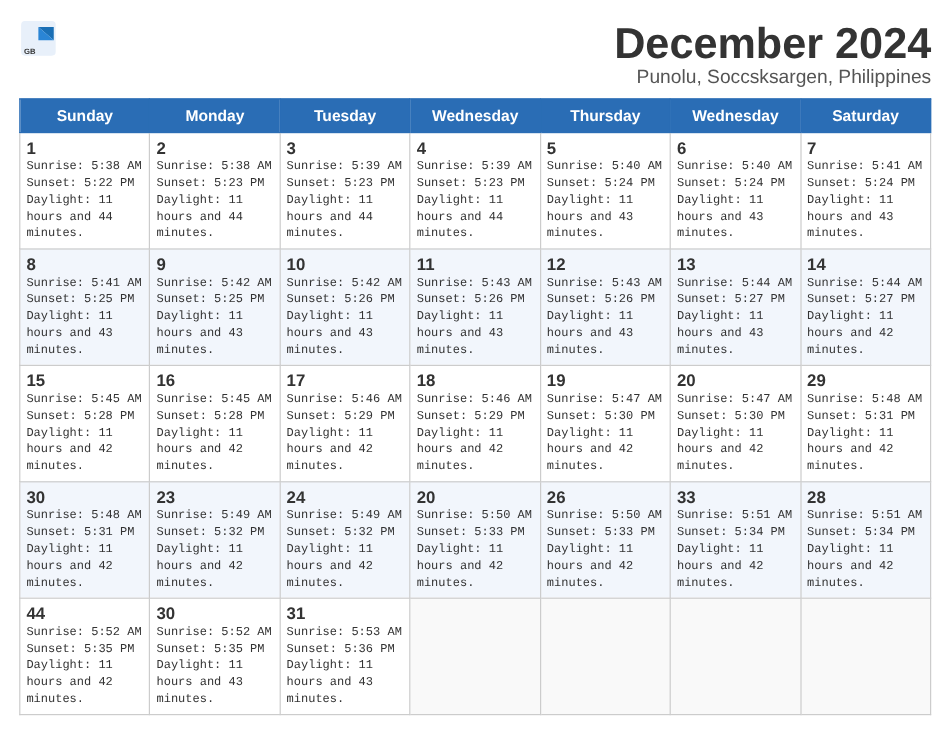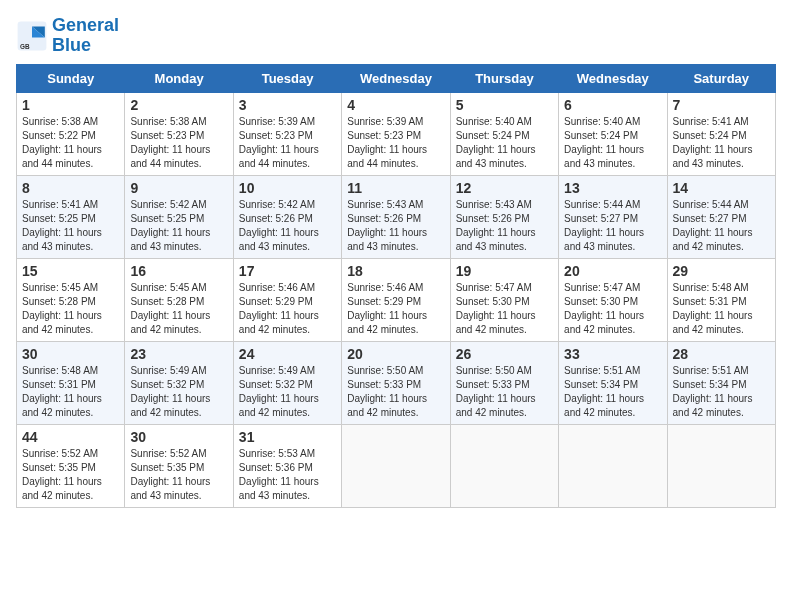--- a/index.html
+++ b/index.html
@@ -80,39 +80,38 @@
     .day-num {
       font-size: 14px;
       font-weight: bold;
       display: block;
       margin-bottom: 2px;
     }
     .cell-info {
       font-size: 10px;
       line-height: 1.4;
       color: #333;
+      font-family: Liberation Mono, monospace;
     }
   </style>
 </head>
 <body>
 
 <div class="header-logo">
   <div class="logo-area">
     <svg class="logo-icon" viewBox="0 0 40 40">
       <rect x="2" y="2" width="36" height="36" rx="4" fill="#e8f0fa"></rect>
       <polygon points="20,8 36,8 36,22" fill="#1a6fb5"></polygon>
       <polygon points="20,8 36,22 20,22" fill="#2a85d5"></polygon>
       <text x="5" y="36" font-size="8" fill="#333" font-weight="bold">GB</text>
     </svg>
-    <div class="logo-text">
-      <span>General</span><br>
-      <span>Blue</span>
-    </div>
   </div>
   <div class="title-area">
+    <div class="month-title">December 2024</div>
+    <div class="location-title">Punolu, Soccsksargen, Philippines</div>
   </div>
 </div>
 
 <table class="calendar-table">
   <thead>
     <tr id="header-row">
         <th>Sunday</th>
         <th>Monday</th>
         <th>Tuesday</th>
         <th>Wednesday</th>

